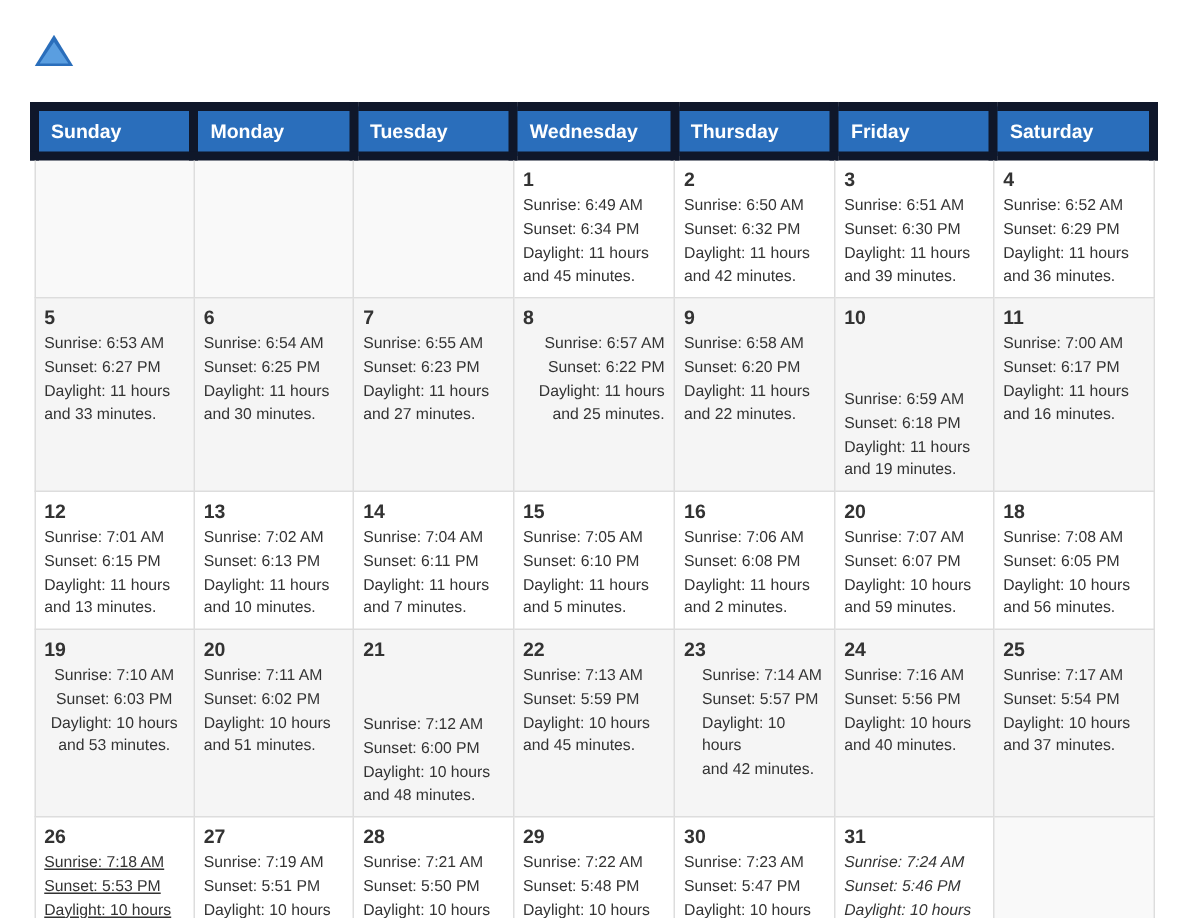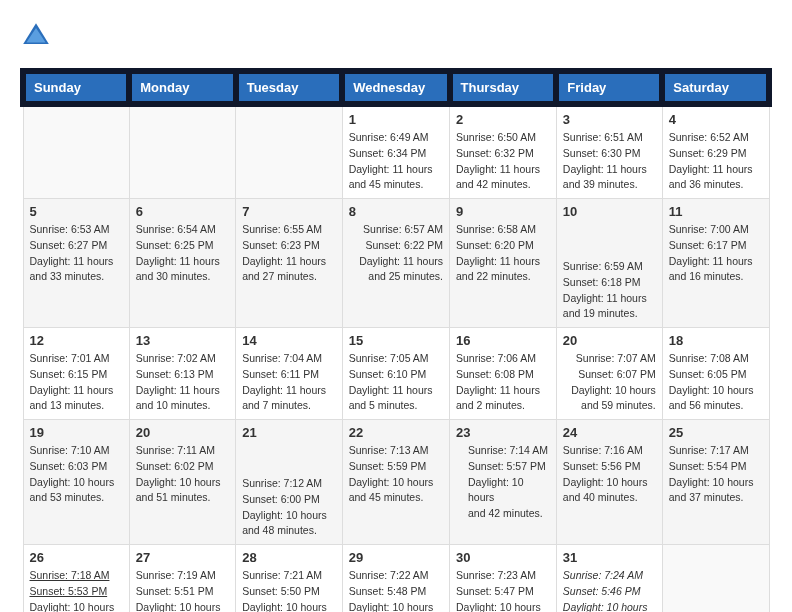--- a/index.html
+++ b/index.html
@@ -241,37 +241,37 @@
         </td>
         <td>
           <span class="day-num">16</span>
           <div class="day-info" style="white-space: pre-line;">Sunrise: 7:06 AM
 Sunset: 6:08 PM
 Daylight: 11 hours
 and 2 minutes.</div>
         </td>
         <td>
           <span class="day-num">20</span>
-          <div class="day-info" style="white-space: pre-line; text-align: right;">Sunrise: 7:07 AM
+          <div class="day-info" style="white-space: pre-line;">Sunrise: 7:07 AM
 Sunset: 6:07 PM
 Daylight: 10 hours
 and 59 minutes.</div>
         </td>
         <td>
           <span class="day-num">18</span>
           <div class="day-info" style="white-space: pre-line;">Sunrise: 7:08 AM
 Sunset: 6:05 PM
 Daylight: 10 hours
 and 56 minutes.</div>
         </td>
       </tr>
       <tr>
         <td>
           <span class="day-num">19</span>
-          <div class="day-info" style="white-space: pre-line;">Sunrise: 7:10 AM
+          <div class="day-info" style="white-space: pre-line; text-align: center;">Sunrise: 7:10 AM
 Sunset: 6:03 PM
 Daylight: 10 hours
 and 53 minutes.</div>
         </td>
         <td>
           <span class="day-num">20</span>
           <div class="day-info" style="white-space: pre-line;">Sunrise: 7:11 AM
 Sunset: 6:02 PM
 Daylight: 10 hours
 and 51 minutes.</div>

